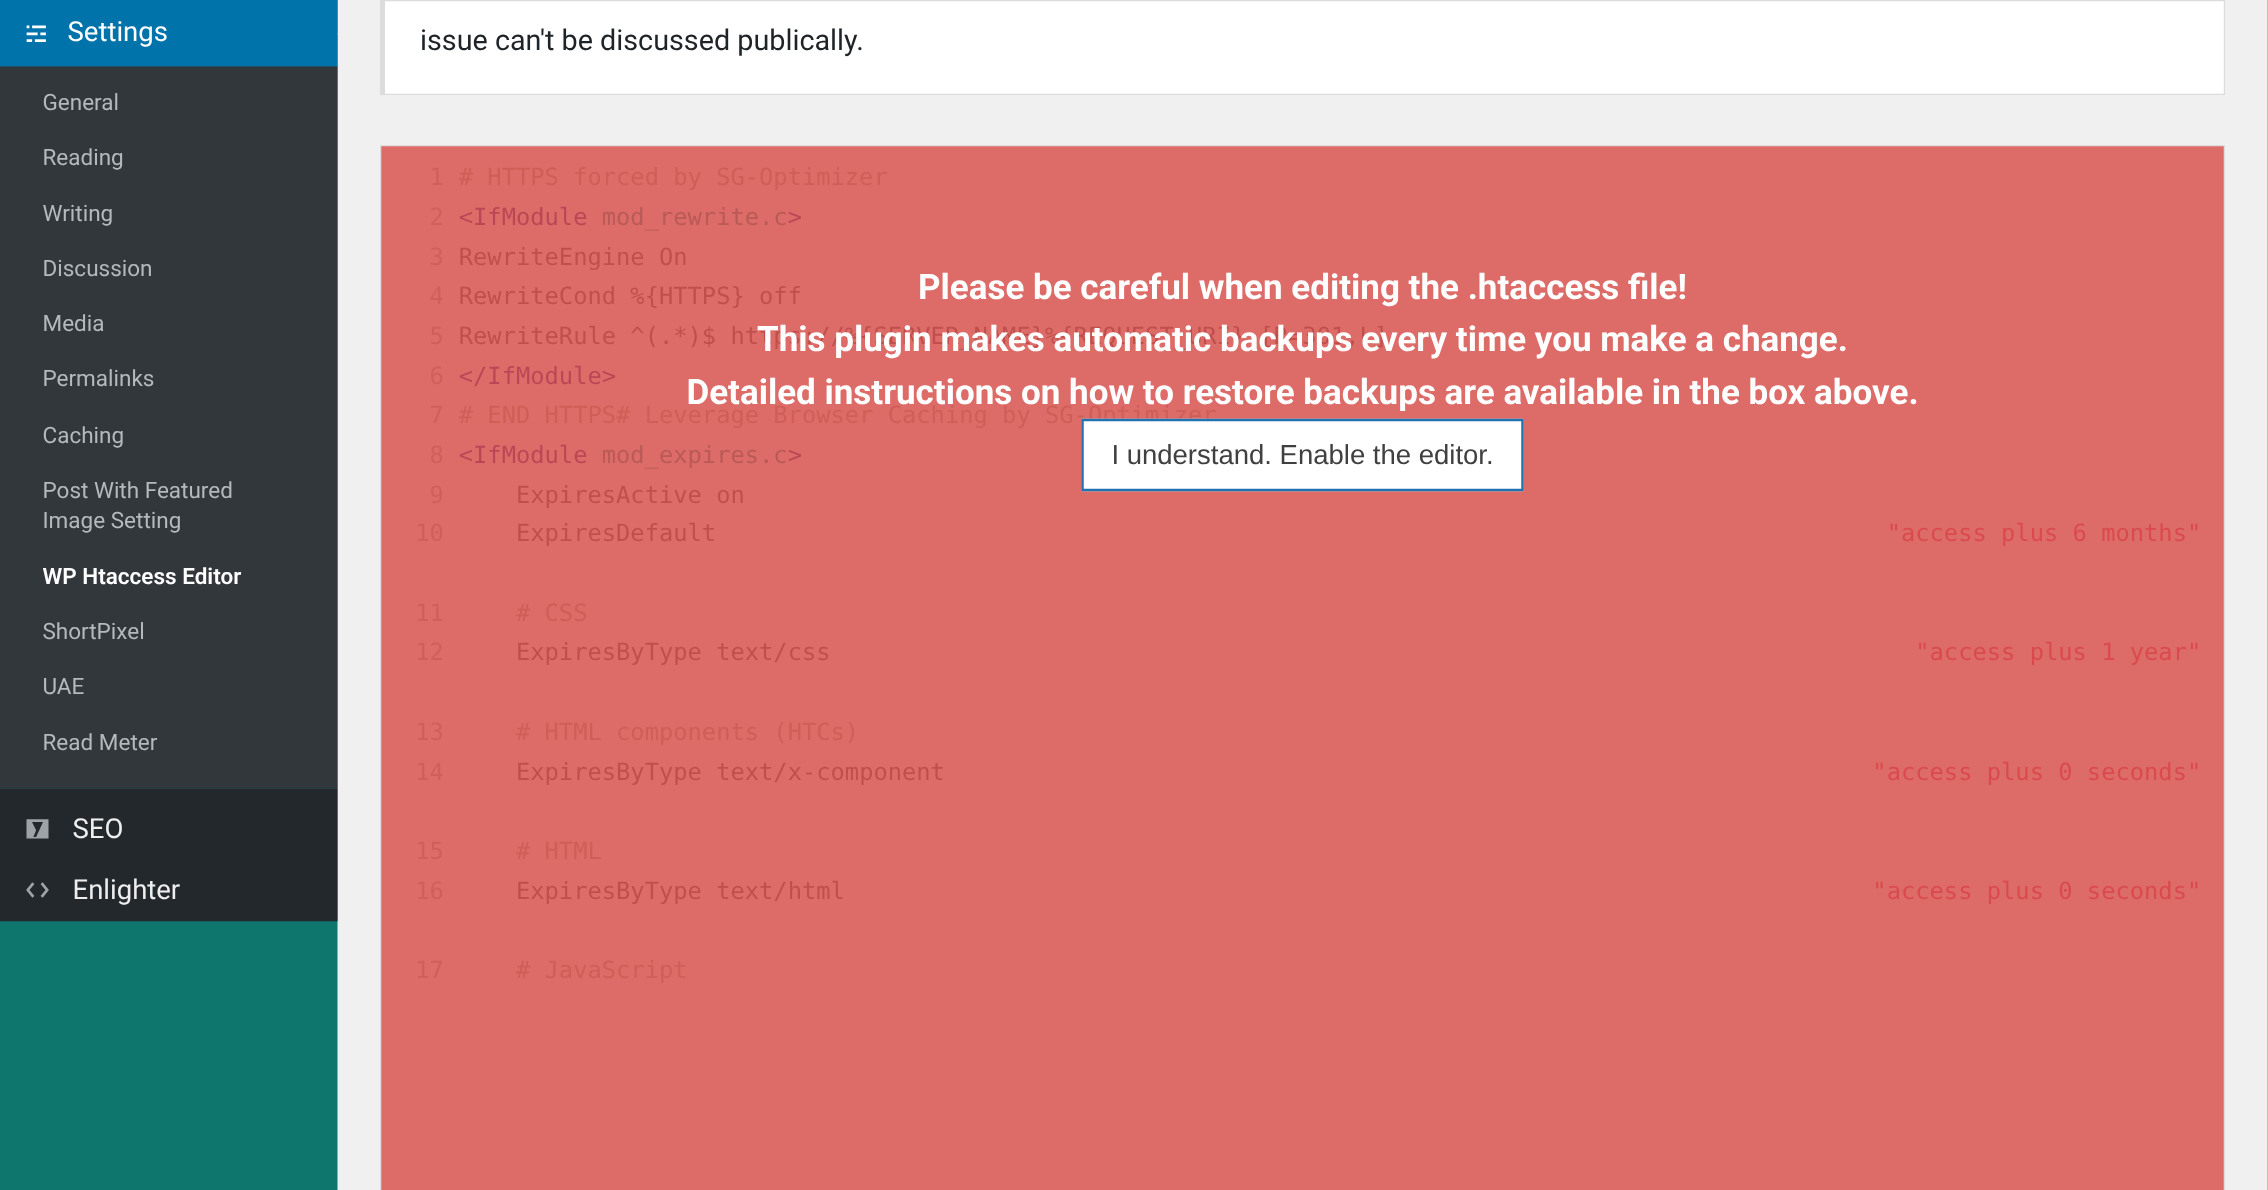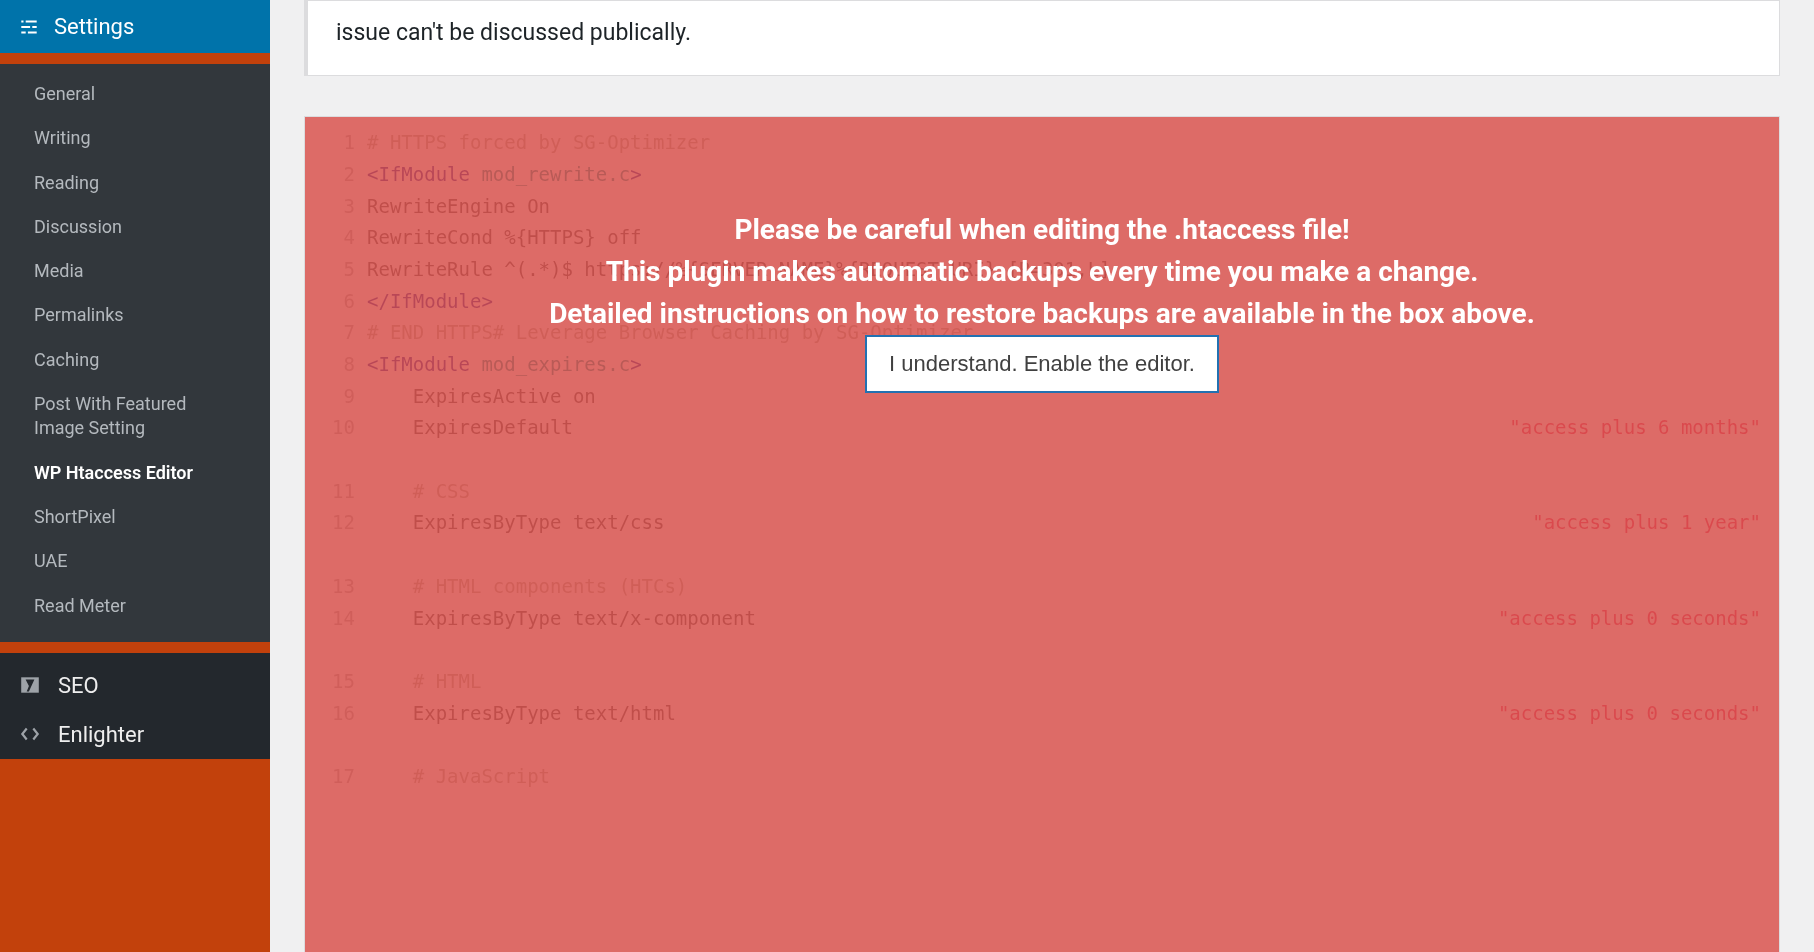--- a/index.html
+++ b/index.html
@@ -1,17 +1,17 @@
 <!DOCTYPE html>
 <html><head>
   <meta charset="utf-8">
   <style>
     * { margin:0; padding:0; box-sizing:border-box; }
     body { font-family:-apple-system,BlinkMacSystemFont,"Segoe UI",Roboto,sans-serif; background:#f0f0f1; display:flex; height:952px; width:1814px; overflow:hidden; }
-    .sidebar { width:270px; background:#c2410c; color:#fff; flex-shrink:0; display:flex; flex-direction:column;gap:11px; }
+    .sidebar { width:270px; background:#0f766e; color:#fff; flex-shrink:0; display:flex; flex-direction:column; }
     .sidebar-header { background:#0073aa; color:#fff; padding:14px 18px; font-size:22px; font-weight:400; display:flex; align-items:center; gap:14px; position:relative; }
     .sidebar-header::after { content:""; position:absolute; right:-12px; top:50%; transform:translateY(-50%); border:12px solid transparent; border-right-color:#f0f0f1; }
     .settings-icon { width:22px; height:22px; display:inline-flex; align-items:center; justify-content:center; }
     .submenu { background:#32373c; padding:8px 16px 14px; }
     .submenu-item { color:#b4b9be; font-size:18px; padding:10px 18px; cursor:pointer; line-height:1.35; }
     .submenu-item.active { color:#fff; font-weight:600; }
     .sidebar-bottom { background:#23282d; padding-top:8px; }
     .sidebar-bottom .row { display:flex; align-items:center; gap:16px; padding:12px 18px; color:#eee; font-size:22px; cursor:pointer; }
     .sidebar-bottom .row .ico { width:24px; height:24px; display:inline-flex; align-items:center; justify-content:center; color:#9ea3a8; }
     .main { flex:1; position:relative; padding:0 34px; overflow:hidden; }
@@ -37,22 +37,22 @@
   <div class="sidebar-header">
     <span class="settings-icon">
       <svg viewBox="0 0 20 20" width="22" height="22" fill="currentColor">
           <path d="M3 4h2v2H3zM7 4h10v2H7zM3 9h8v2H3zM13 9h4v2h-4zM3 14h4v2H3zM9 14h8v2H9z"></path>
         </svg>
     </span>
     <span>Settings</span>
   </div>
   <div class="submenu" id="submenu">
       <div class="submenu-item">General</div>
+      <div class="submenu-item">Reading</div>
       <div class="submenu-item">Writing</div>
-      <div class="submenu-item">Reading</div>
       <div class="submenu-item">Discussion</div>
       <div class="submenu-item">Media</div>
       <div class="submenu-item">Permalinks</div>
       <div class="submenu-item">Caching</div>
       <div class="submenu-item">Post With Featured Image Setting</div>
       <div class="submenu-item active">WP Htaccess Editor</div>
       <div class="submenu-item">ShortPixel</div>
       <div class="submenu-item">UAE</div>
       <div class="submenu-item">Read Meter</div>
     </div>

